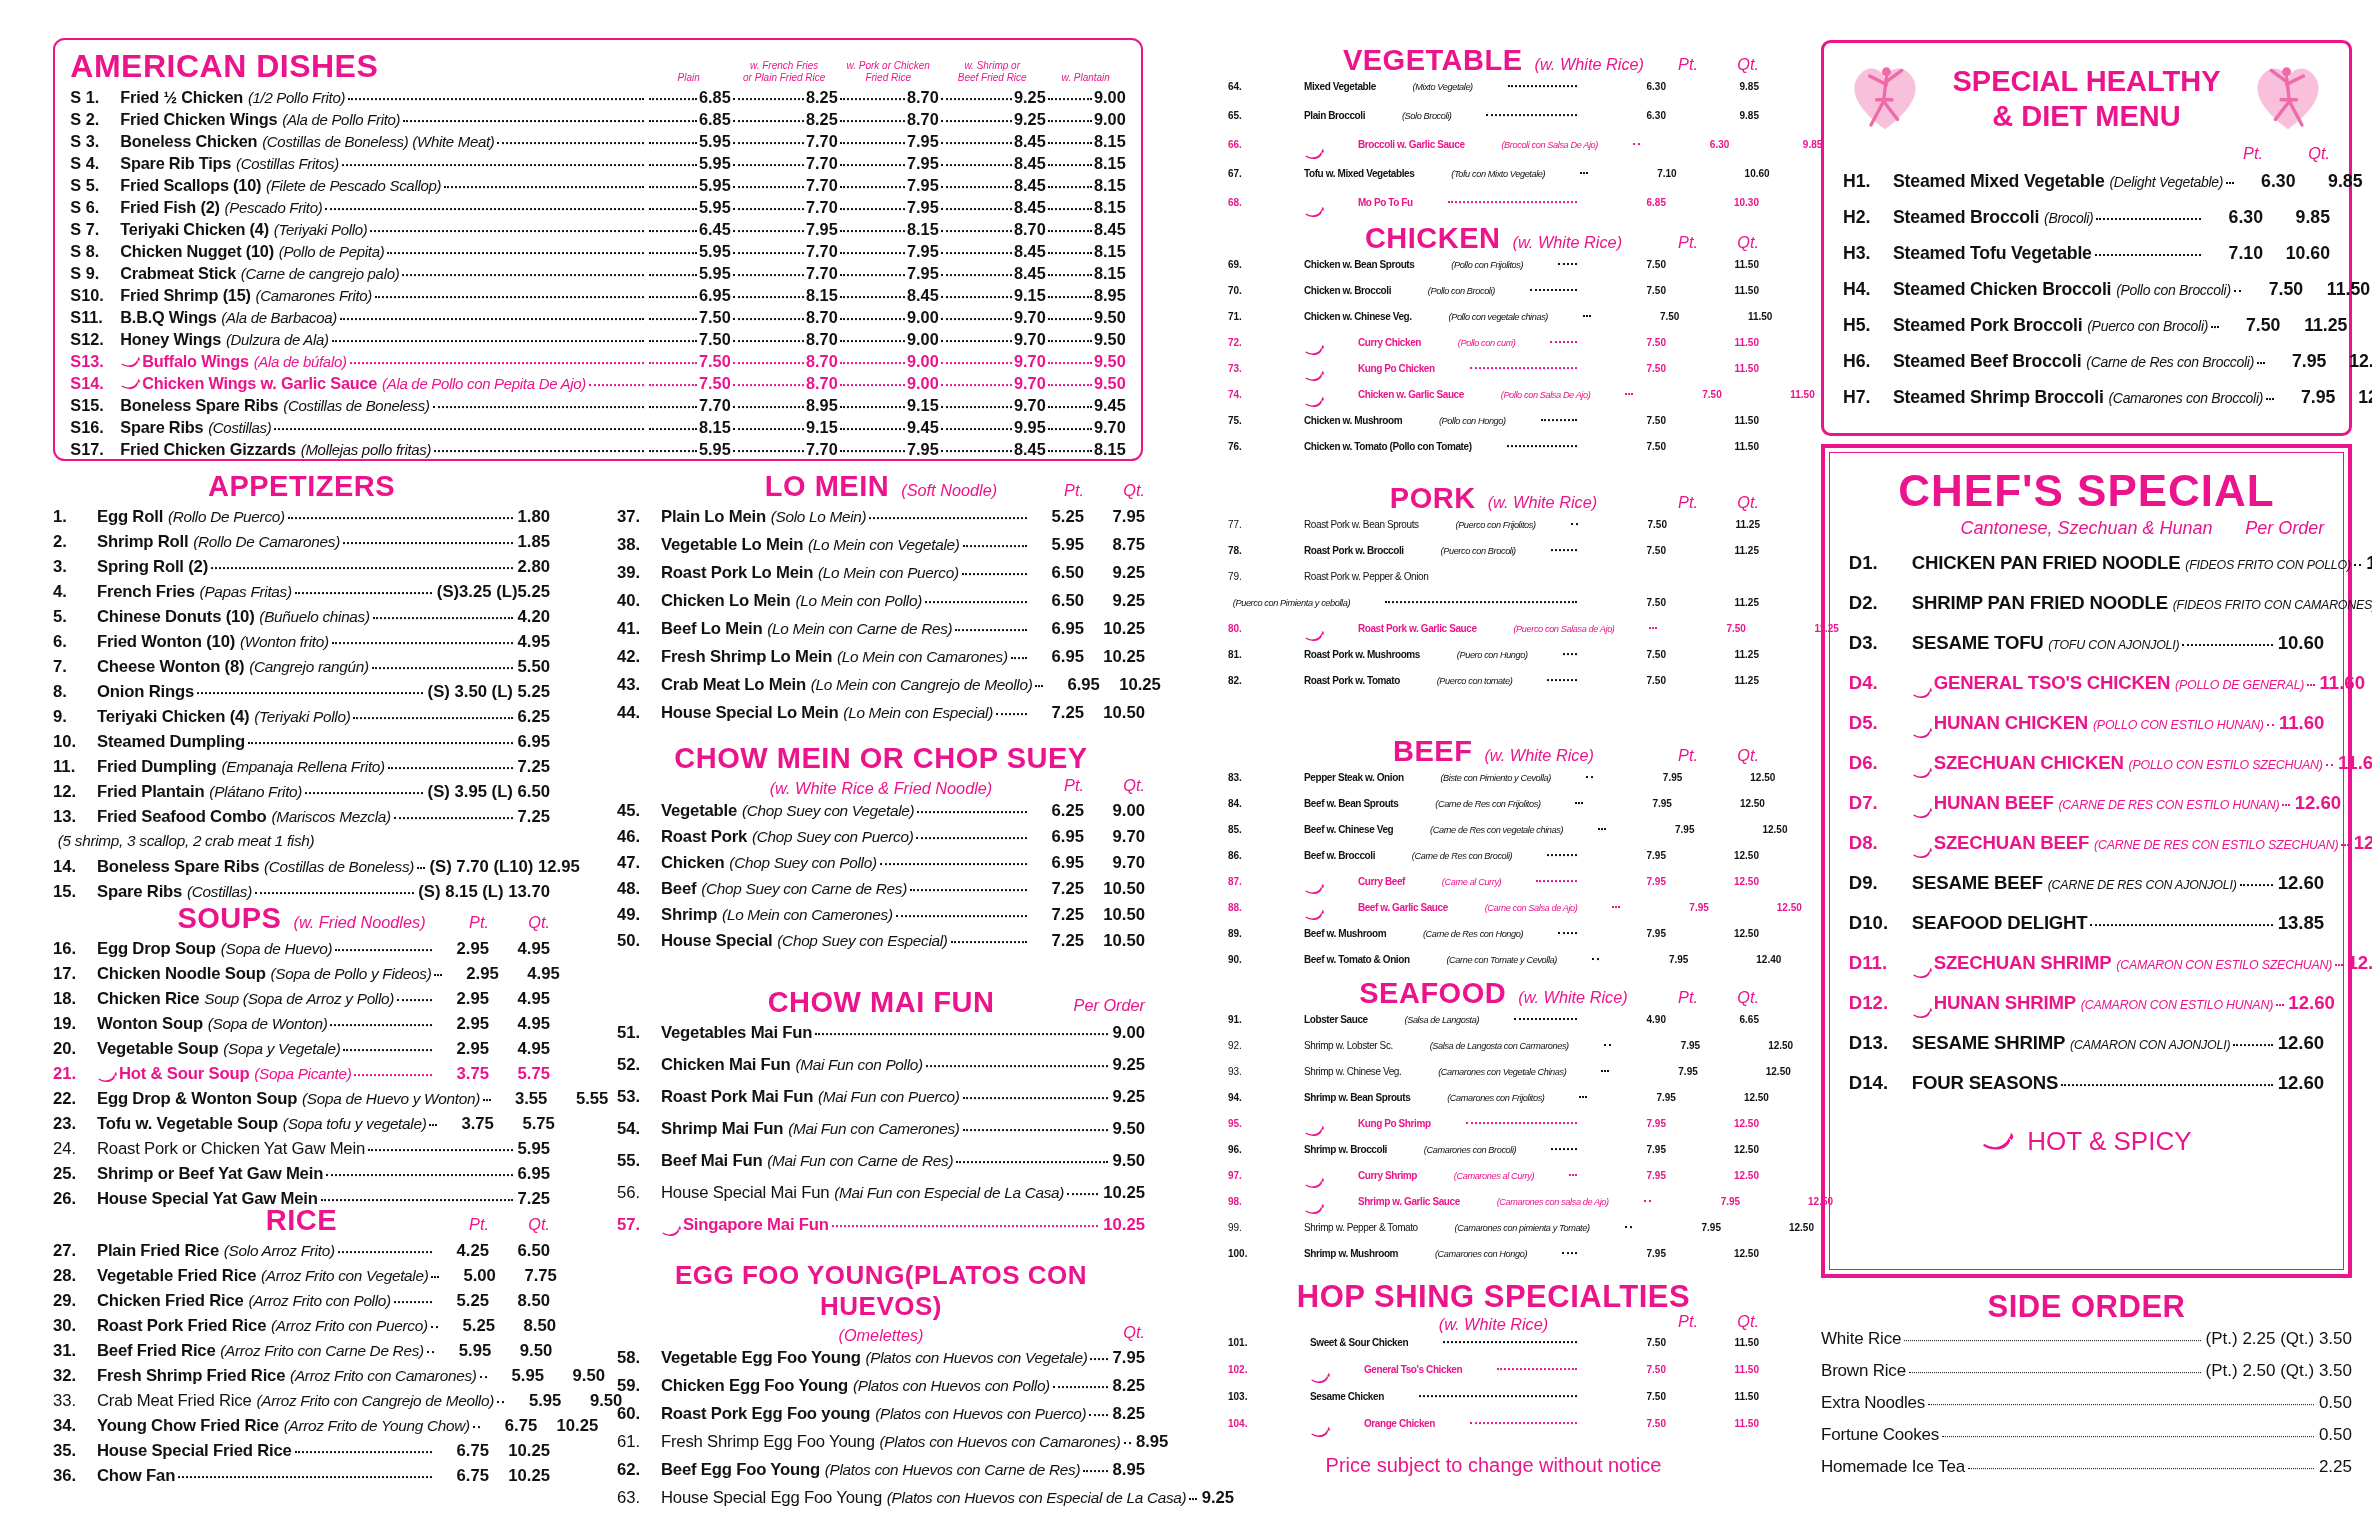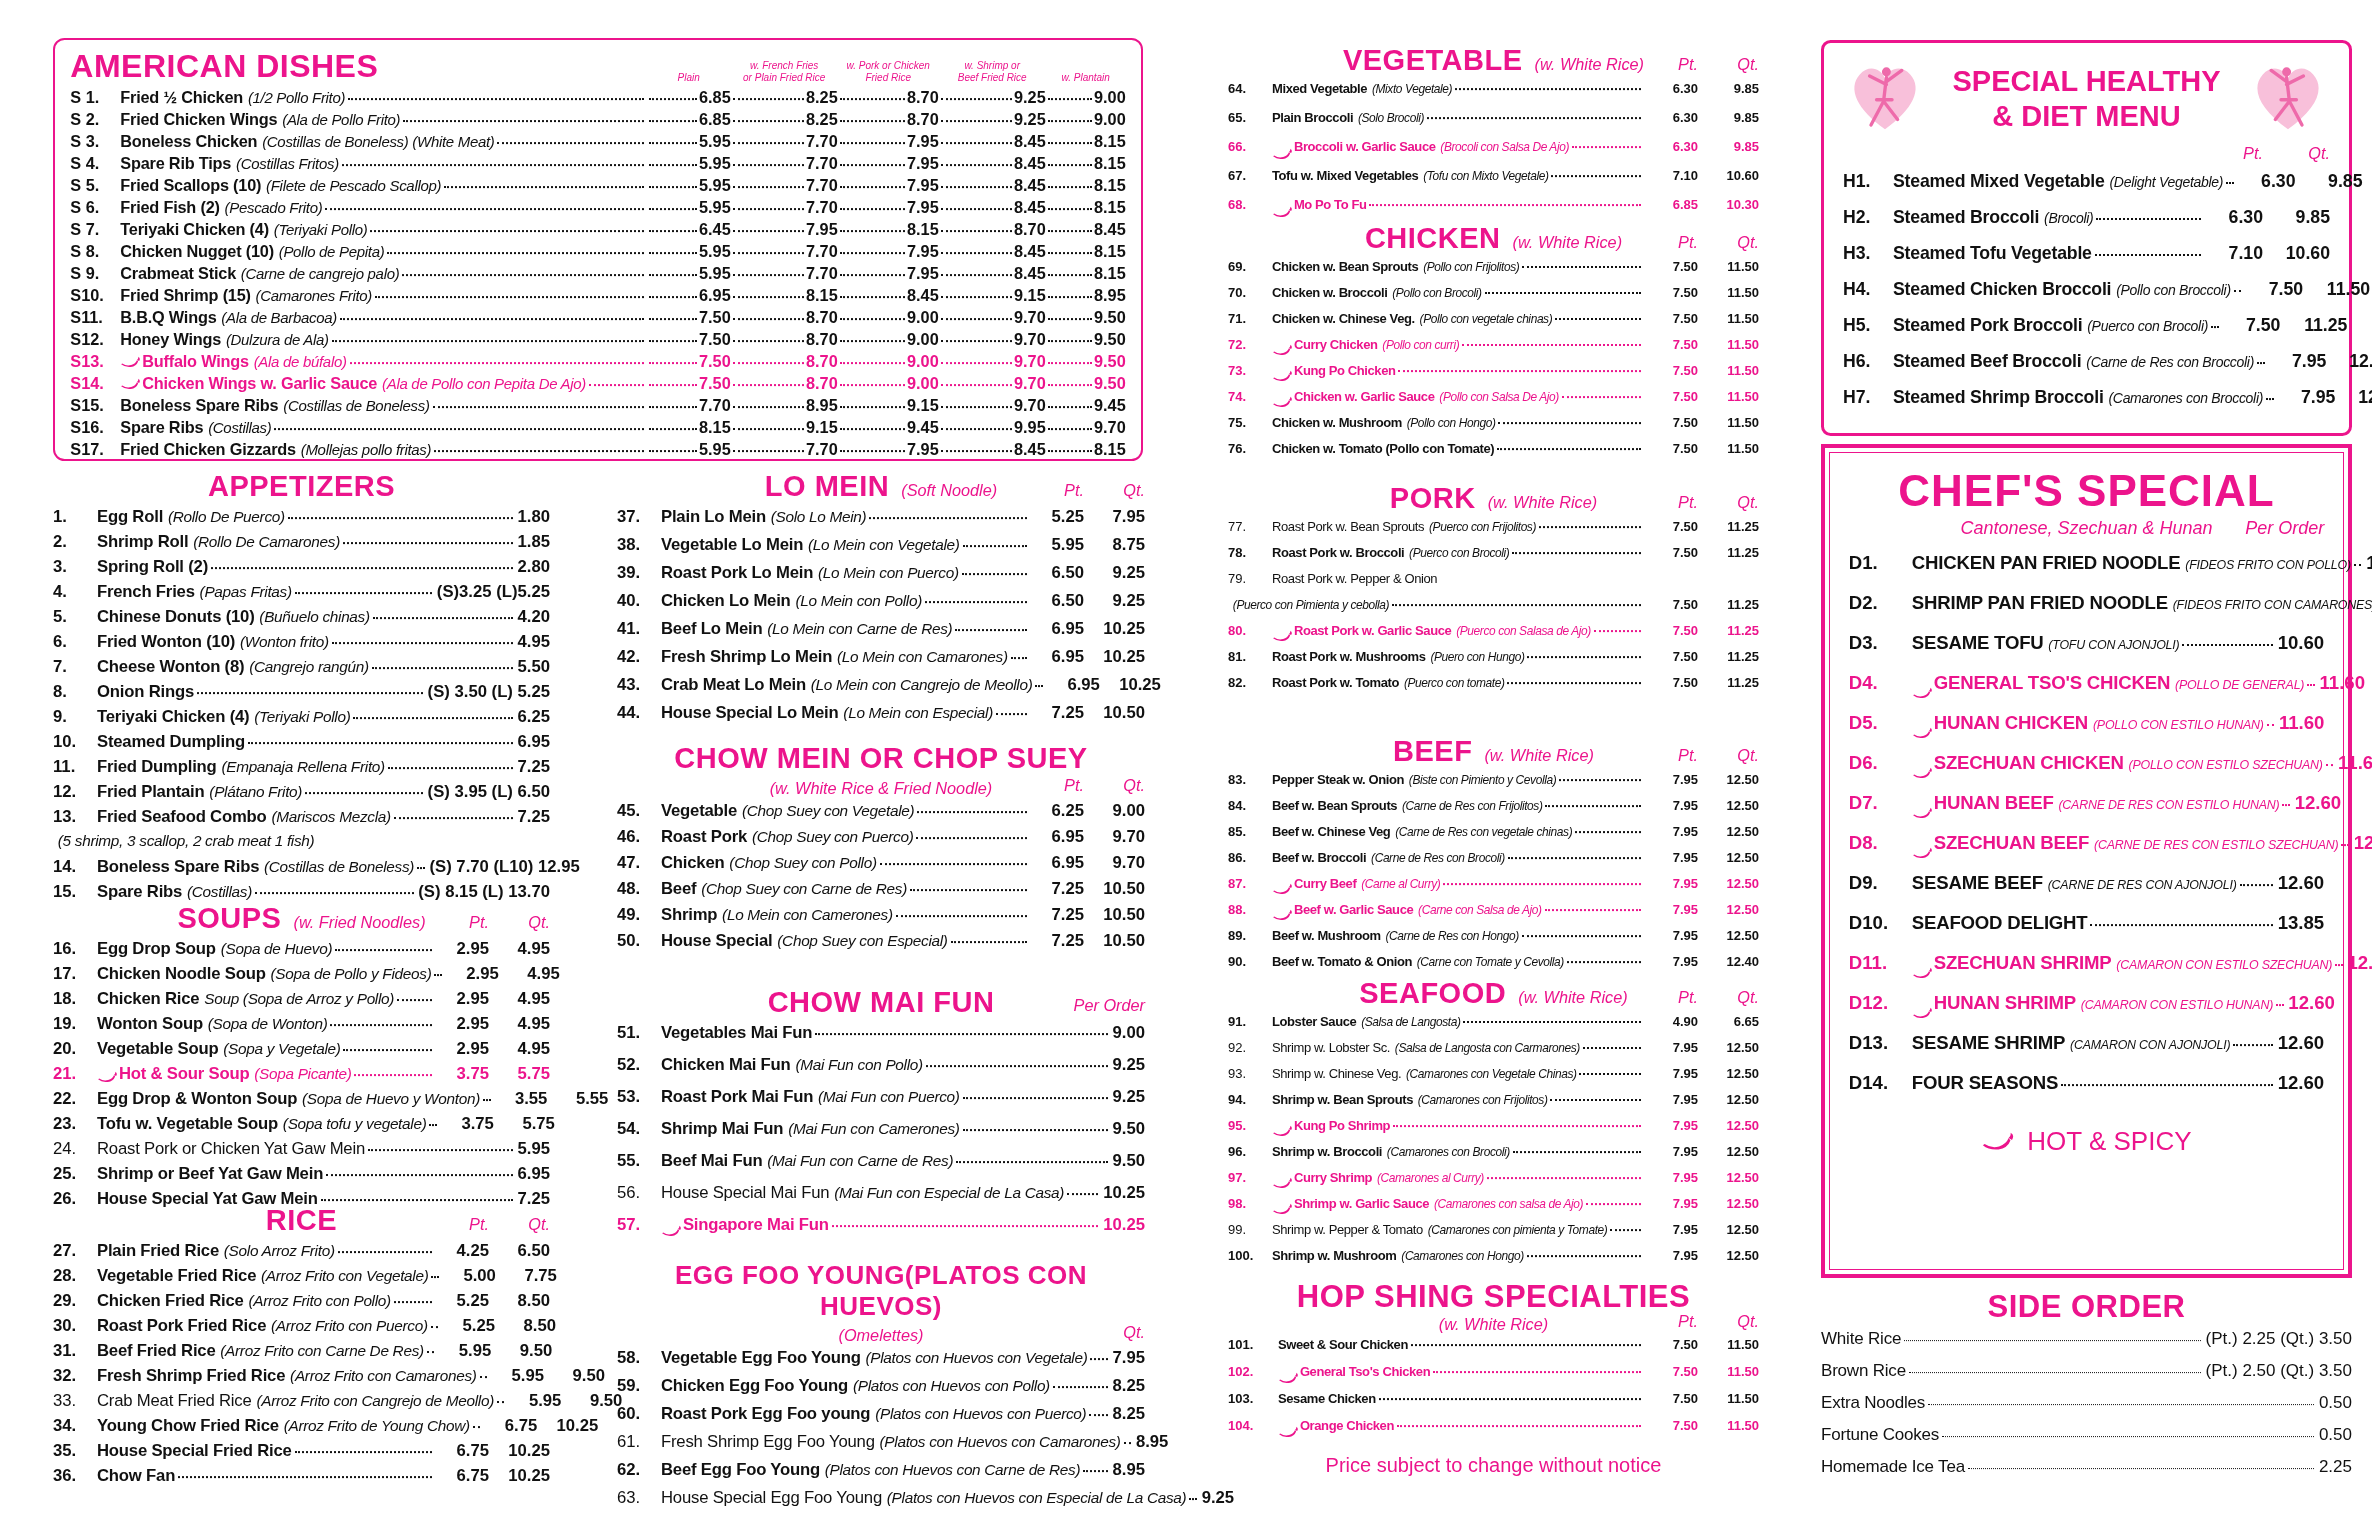--- a/index.html
+++ b/index.html
@@ -41,21 +41,21 @@
   .am .row{font-size:16.3px;}
   .am .num{flex:0 0 50px;}
   .am-name{flex:1;display:flex;align-items:baseline;min-width:0;}
   .pcell{display:flex;align-items:baseline;}
   .pcell .lead{margin:0 1.9px;}
   .pcell .val{font-weight:700;}
   .p0{flex:0 0 84px;} .p1{flex:0 0 107px;} .p2{flex:0 0 101px;} .p3{flex:0 0 107px;} .p4{flex:0 0 80px;}
   
   .c1 .row{font-size:16.7px;}
   .c2 .row{font-size:16.7px;}
-  .c3 .row{font-size:13px;}
+  .c3 .row{font-size:10px;gap:32px;}
   .c3 .nm,.c3 .tr{letter-spacing:-0.4px;}
   
   .hb{border:3.8px solid var(--pink);border-radius:9.6px;padding:11.5px 19px 7.6px;}
   .hb-head{display:flex;align-items:center;justify-content:space-between;}
   .hb-titles{text-align:center;color:var(--pink);font-weight:700;font-size:29px;line-height:1.2;}
   .hb-ptqt{display:flex;justify-content:flex-end;color:var(--pink);
            font-style:italic;font-size:16.3px;margin:1.9px 0 7.6px;}
   .hb-ptqt i{width:59px;text-align:right;} .hb-ptqt i.q{width:67px;}
   .healthy .row{font-size:17.7px;}
   .healthy .num{flex:0 0 50px;}

